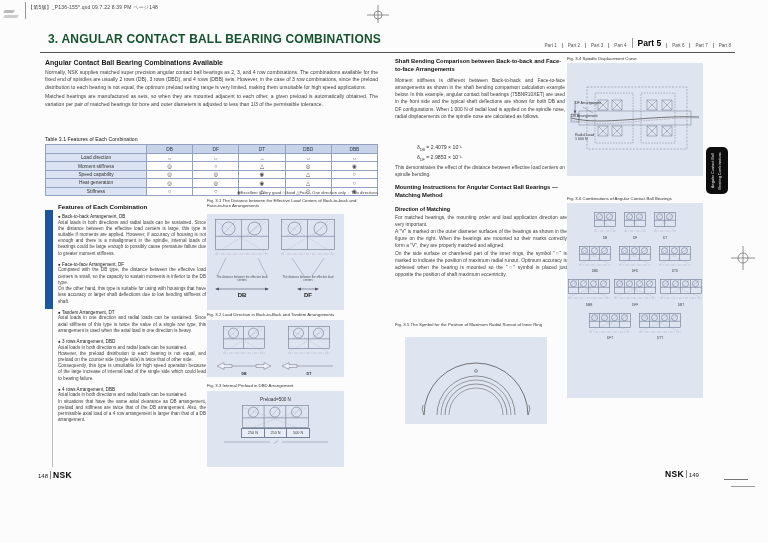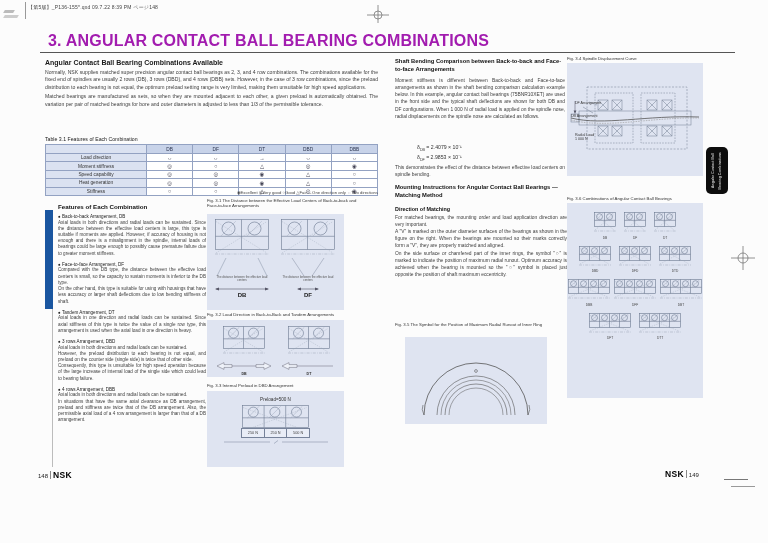--- a/index.html
+++ b/index.html
@@ -3,21 +3,21 @@
 <meta charset="utf-8">
 <style>
   html,body{margin:0;padding:0;background:#e8e8e8;font-family:"Liberation Sans",sans-serif;}
   .canvas{position:relative;width:768px;height:543px;background:#fcfcfc;overflow:hidden;color:#333;}
   .abs{position:absolute;}
   
   .fileinfo{left:28px;top:4px;font-size:5px;color:#444;letter-spacing:.2px;}
   .vline{left:25px;top:2px;width:1px;height:17px;background:#999;}
   .fold1{left:4px;top:10px;width:10px;height:3px;background:#bbb;transform:skewX(-30deg);}
   .fold2{left:4px;top:15px;width:14px;height:3px;background:#ccc;transform:skewX(-30deg);}
-  .page-title{left:48px;top:32px;font-size:16px;font-weight:bold;color:#a21caf;letter-spacing:.2px;white-space:nowrap;}
+  .page-title{left:48px;top:32px;font-size:12px;font-weight:bold;color:#14532d;letter-spacing:.2px;white-space:nowrap;}
   .partnav{left:470px;top:38px;width:266px;display:flex;align-items:flex-end;justify-content:flex-end;}
   .pn{font-size:4.6px;color:#555;padding:0 5px;white-space:nowrap;}
   .pn + .pn{border-left:.6px solid #999;}
   .pn.active{font-size:8.5px;font-weight:bold;color:#000;}
   .hrule{left:40px;top:52px;width:695px;height:1px;background:#555;}
   
   .sect-title{left:45px;top:59px;font-size:7px;font-weight:bold;color:#1a1a1a;white-space:nowrap;}
   .intro{left:45px;top:69px;width:333px;font-size:5.1px;line-height:1.45;text-align:justify;color:#3d3d3d;}
   .intro p{margin:0 0 2px 0;}
   .tbl-caption{left:45px;top:136px;font-size:5.2px;color:#222;white-space:nowrap;}
@@ -107,20 +107,30 @@
   </svg>
   <svg class="abs cross-right" width="24" height="24">
     <circle cx="12" cy="12" r="5" fill="none" stroke="#777" stroke-width="0.8"></circle>
     <line x1="0" y1="12" x2="24" y2="12" stroke="#777" stroke-width="0.8"></line>
     <line x1="12" y1="0" x2="12" y2="24" stroke="#777" stroke-width="0.8"></line>
   </svg>
   <div class="abs brmark1"></div>
   <div class="abs brmark2"></div>
 
   <div class="abs page-title">3. ANGULAR CONTACT BALL BEARING COMBINATIONS</div>
+  <div class="abs partnav">
+    <span class="pn">Part 1</span>
+    <span class="pn">Part 2</span>
+    <span class="pn">Part 3</span>
+    <span class="pn">Part 4</span>
+    <span class="pn active">Part 5</span>
+    <span class="pn">Part 6</span>
+    <span class="pn">Part 7</span>
+    <span class="pn">Part 8</span>
+  </div>
   <div class="abs hrule"></div>
 
   <div class="abs sect-title">Angular Contact Ball Bearing Combinations Available</div>
   <div class="abs intro">
     <p>Normally, NSK supplies matched super precision angular contact ball bearings as 2, 3, and 4 row combinations. The combinations available for the fixed end of spindles are usually 2 rows (DB), 3 rows (DBD), and 4 rows (DBB) sets. However, in the case of 3 row combinations, since the preload distribution to each bearing is not equal, the optimum preload setting range is very limited, making them unsuitable for high speed applications.</p>
     <p>Matched bearings are manufactured as sets, so when they are mounted adjacent to each other, a given preload is automatically obtained. The variation per pair of matched bearings for bore and outer diameters is adjusted to less than 1/3 of the permissible tolerance.</p>
   </div>
 
   <div class="abs tbl-caption">Table 3.1  Features of Each Combination</div>
   <table class="abs ftable">

